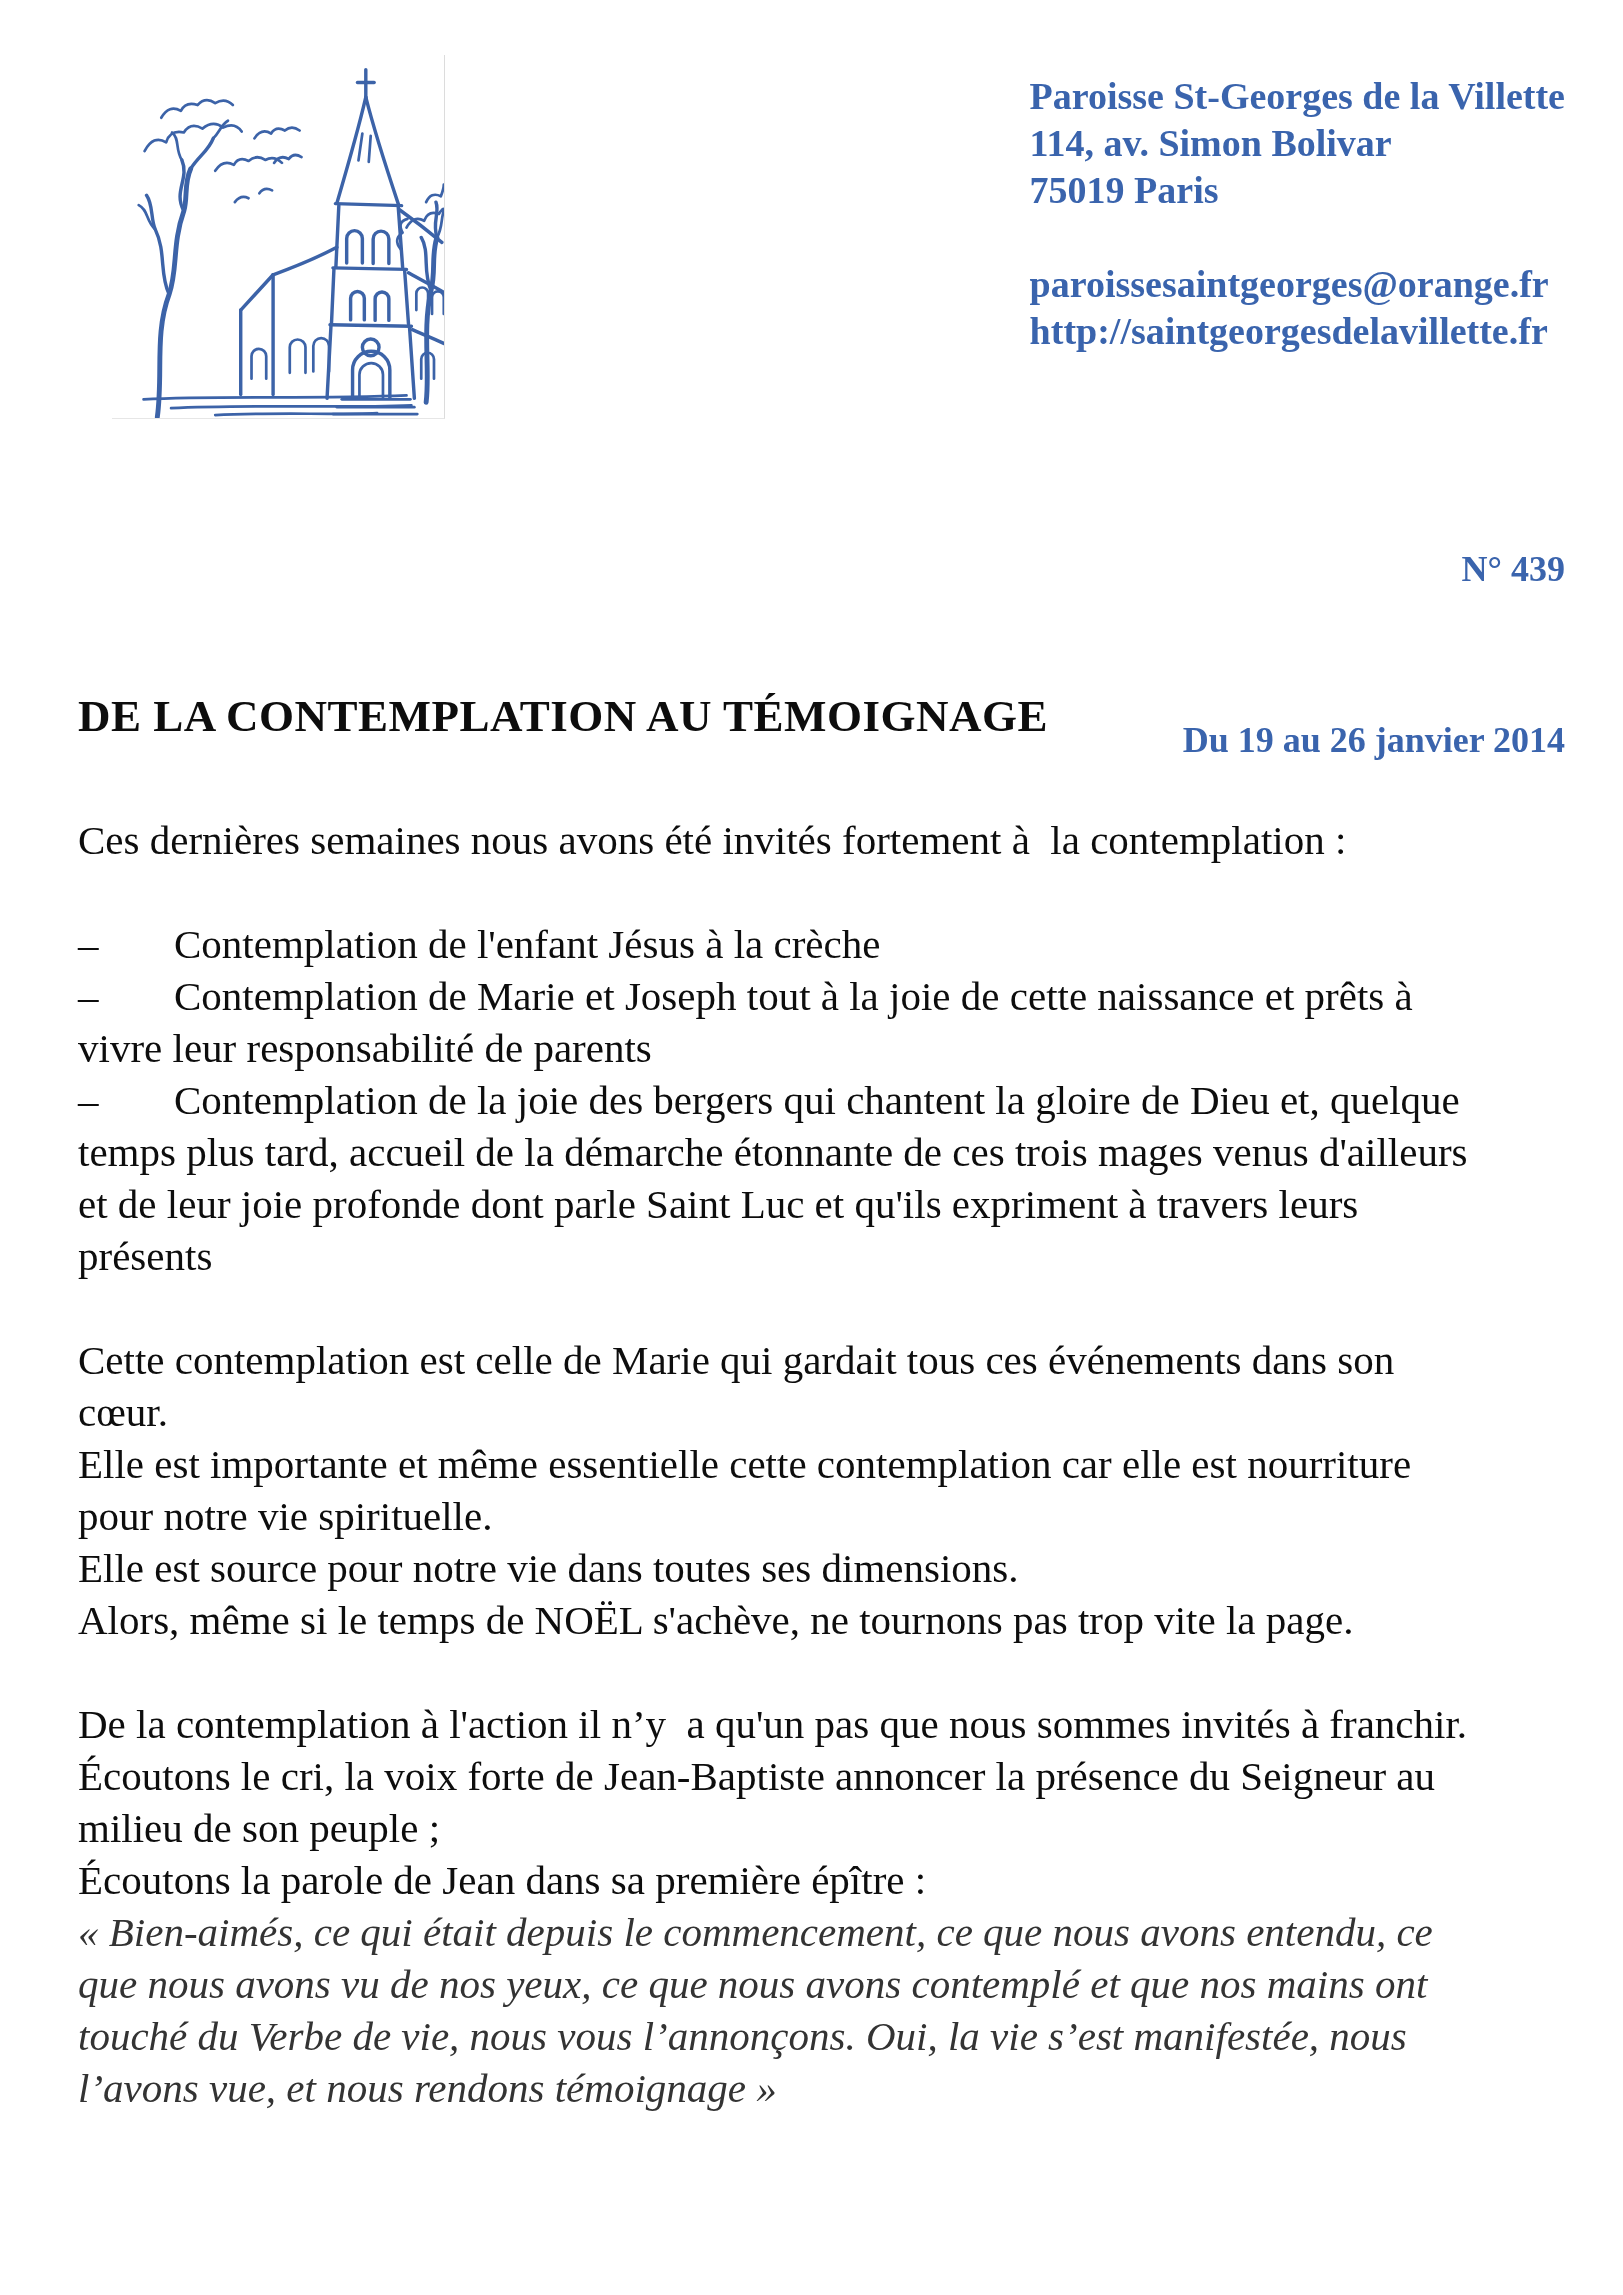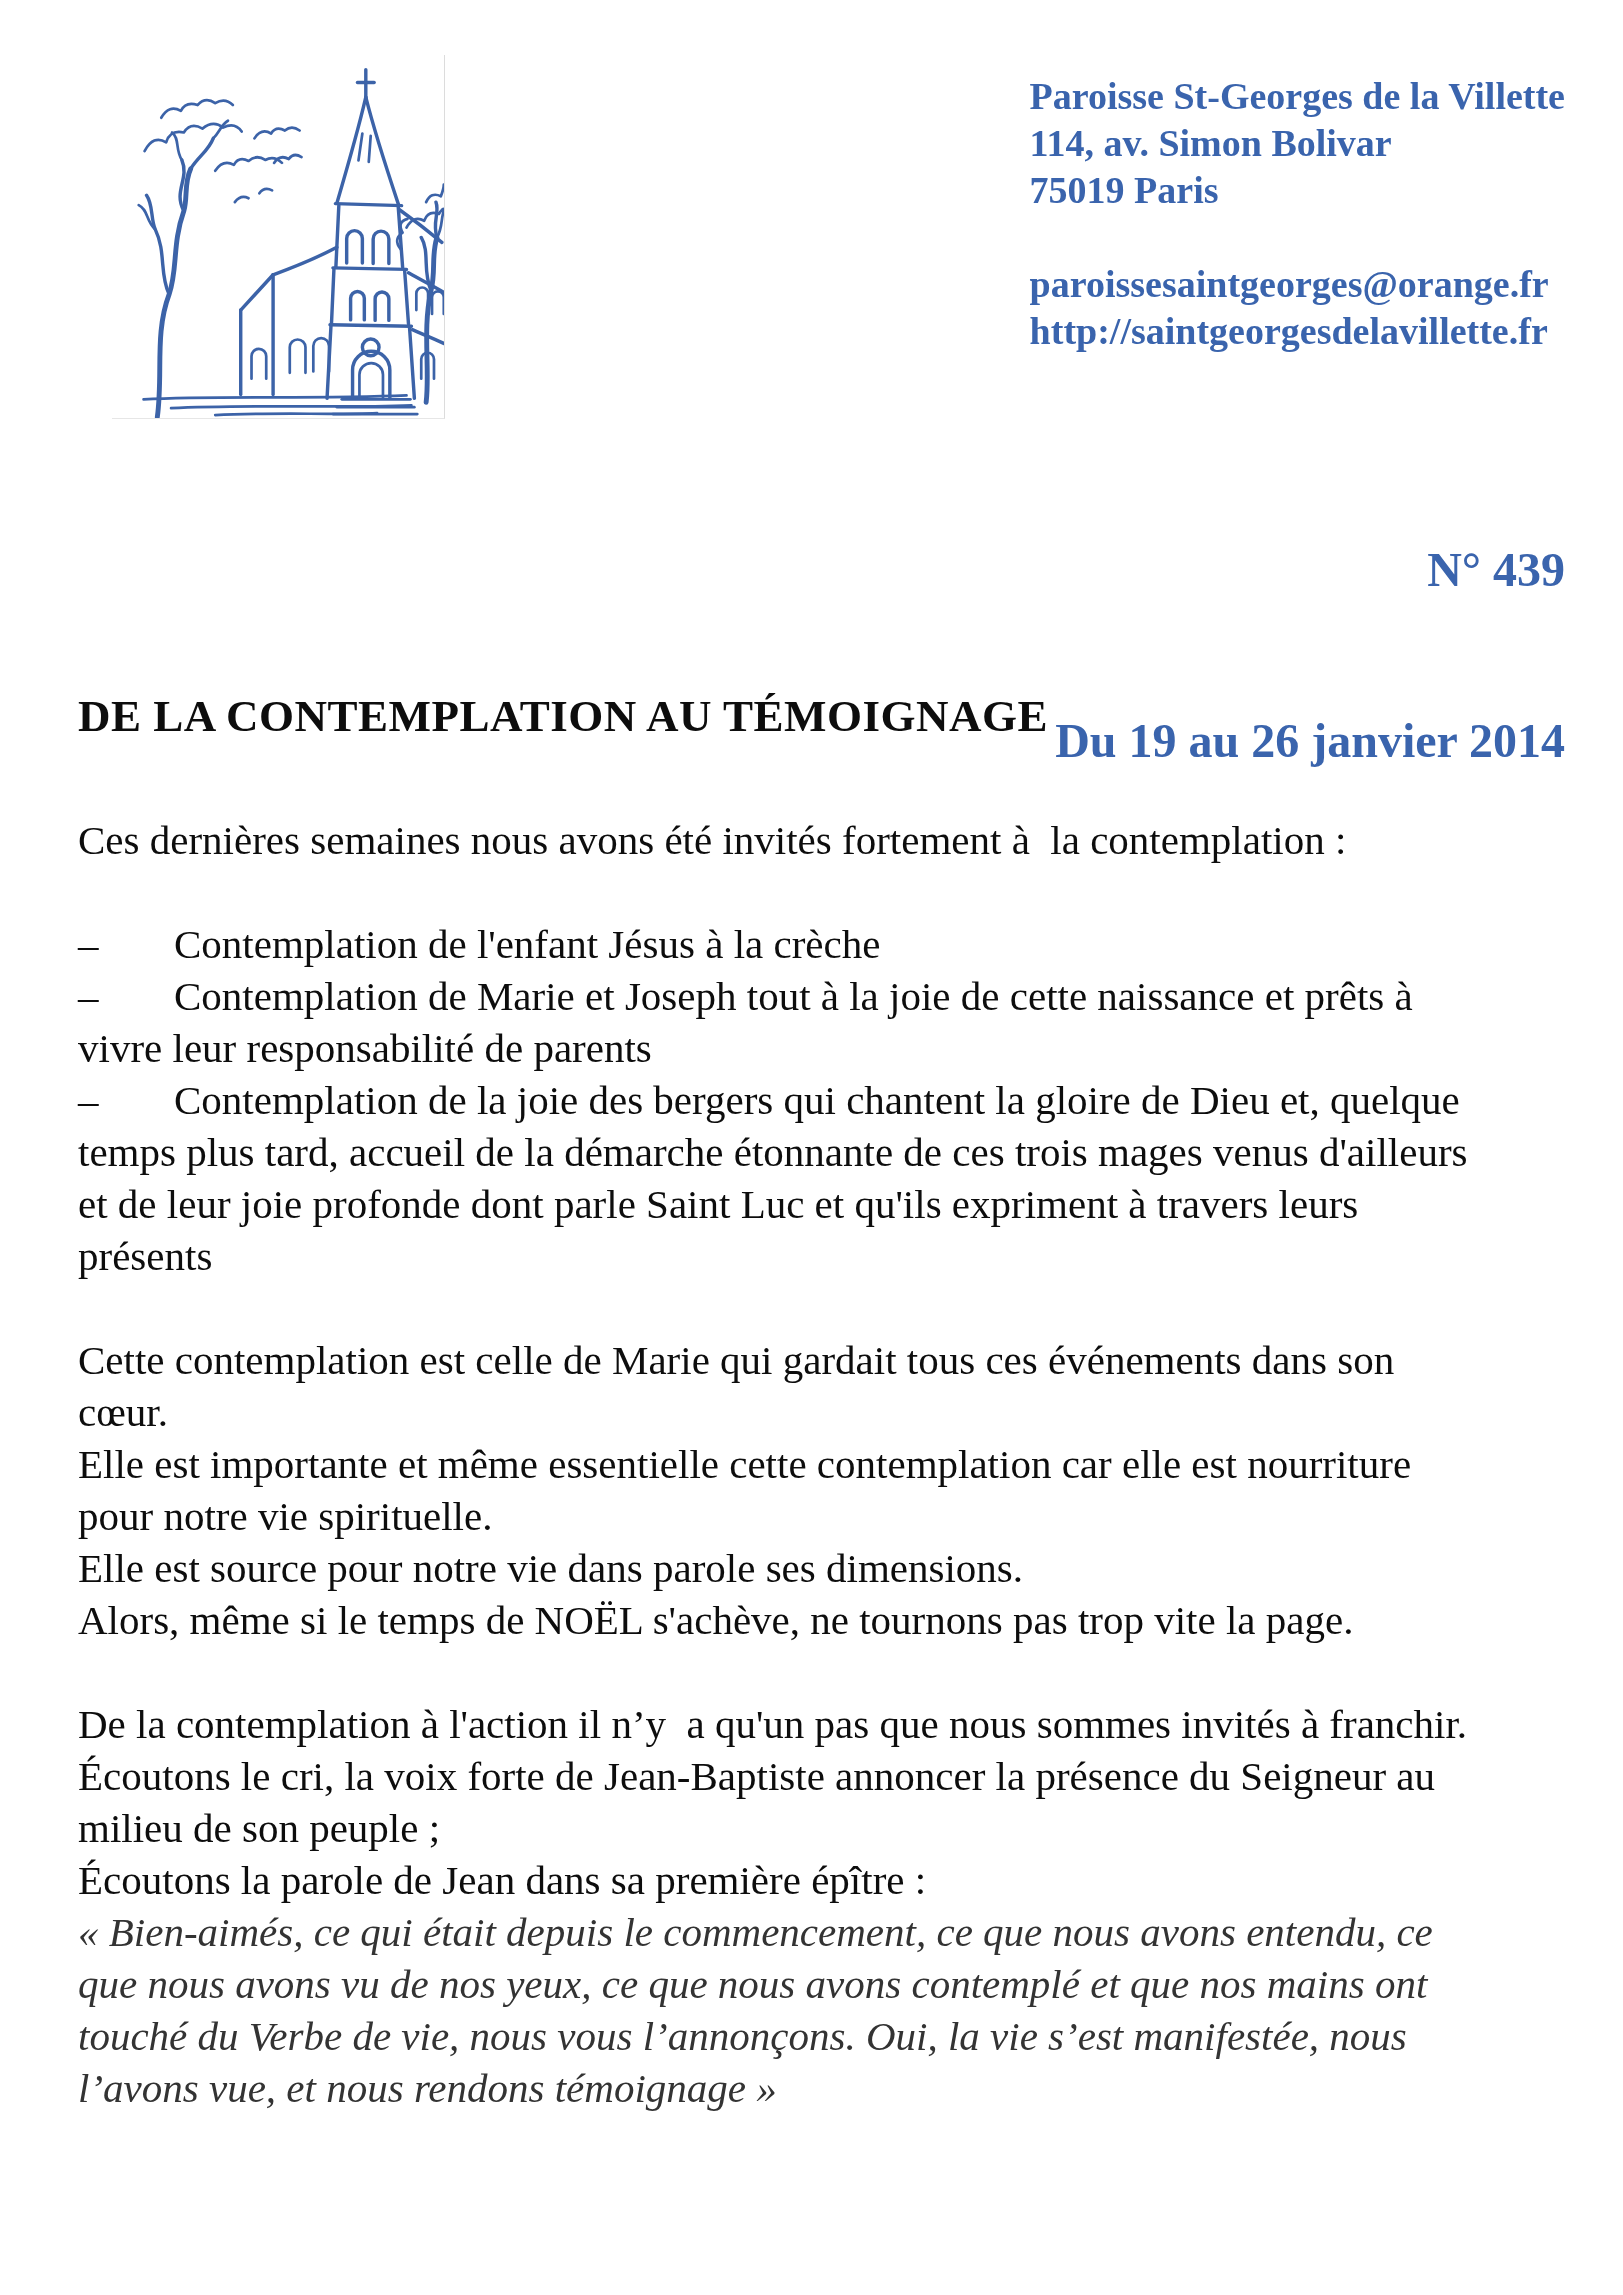--- a/index.html
+++ b/index.html
@@ -20,21 +20,21 @@
   .sketch .thick{stroke-width:10;}
   .sketch .thin{stroke-width:5.5;}
   
   .parish-header{
     position:absolute;top:73px;right:58px;text-align:left;
     color:#3a64ad;font-weight:bold;font-size:38px;line-height:47px;
   }
   .parish-header .hline{height:47px;white-space:pre;}
   .issue-block{
     position:absolute;top:427px;right:58px;text-align:right;
-    color:#3a64ad;font-weight:bold;font-size:48px;line-height:57px;white-space:pre;
+    color:#3a64ad;font-weight:bold;font-size:36px;line-height:57px;white-space:pre;
   }
   
   .main-column{
     position:absolute;left:78px;top:687px;width:1502px;
   }
   .article-title{
     font-size:45px;font-weight:bold;line-height:59px;margin-bottom:68px;
     white-space:pre;letter-spacing:0.5px;
   }
   .line{font-size:41px;line-height:52px;white-space:pre;}
@@ -148,21 +148,21 @@
       <div class="line"><span>vivre leur responsabilité de parents</span></div>
       <div class="line"><span class="dash">–</span><span>Contemplation de la joie des bergers qui chantent la gloire de Dieu et, quelque</span></div>
       <div class="line"><span>temps plus tard, accueil de la démarche étonnante de ces trois mages venus d'ailleurs</span></div>
       <div class="line"><span>et de leur joie profonde dont parle Saint Luc et qu'ils expriment à travers leurs</span></div>
       <div class="line"><span>présents</span></div>
       <div class="blank-line"></div>
       <div class="line"><span>Cette contemplation est celle de Marie qui gardait tous ces événements dans son</span></div>
       <div class="line"><span>cœur.</span></div>
       <div class="line"><span>Elle est importante et même essentielle cette contemplation car elle est nourriture</span></div>
       <div class="line"><span>pour notre vie spirituelle.</span></div>
-      <div class="line"><span>Elle est source pour notre vie dans parole ses dimensions.</span></div>
+      <div class="line"><span>Elle est source pour notre vie dans toutes ses dimensions.</span></div>
       <div class="line"><span>Alors, même si le temps de NOËL s'achève, ne tournons pas trop vite la page.</span></div>
       <div class="blank-line"></div>
       <div class="line"><span>De la contemplation à l'action il n’y  a qu'un pas que nous sommes invités à franchir.</span></div>
       <div class="line"><span>Écoutons le cri, la voix forte de Jean-Baptiste annoncer la présence du Seigneur au</span></div>
       <div class="line"><span>milieu de son peuple ;</span></div>
       <div class="line"><span>Écoutons la parole de Jean dans sa première épître :</span></div>
       <div class="line italic"><span>« Bien-aimés, ce qui était depuis le commencement, ce que nous avons entendu, ce</span></div>
       <div class="line italic"><span>que nous avons vu de nos yeux, ce que nous avons contemplé et que nos mains ont</span></div>
       <div class="line italic"><span>touché du Verbe de vie, nous vous l’annonçons. Oui, la vie s’est manifestée, nous</span></div>
       <div class="line italic"><span>l’avons vue, et nous rendons témoignage »</span></div>

